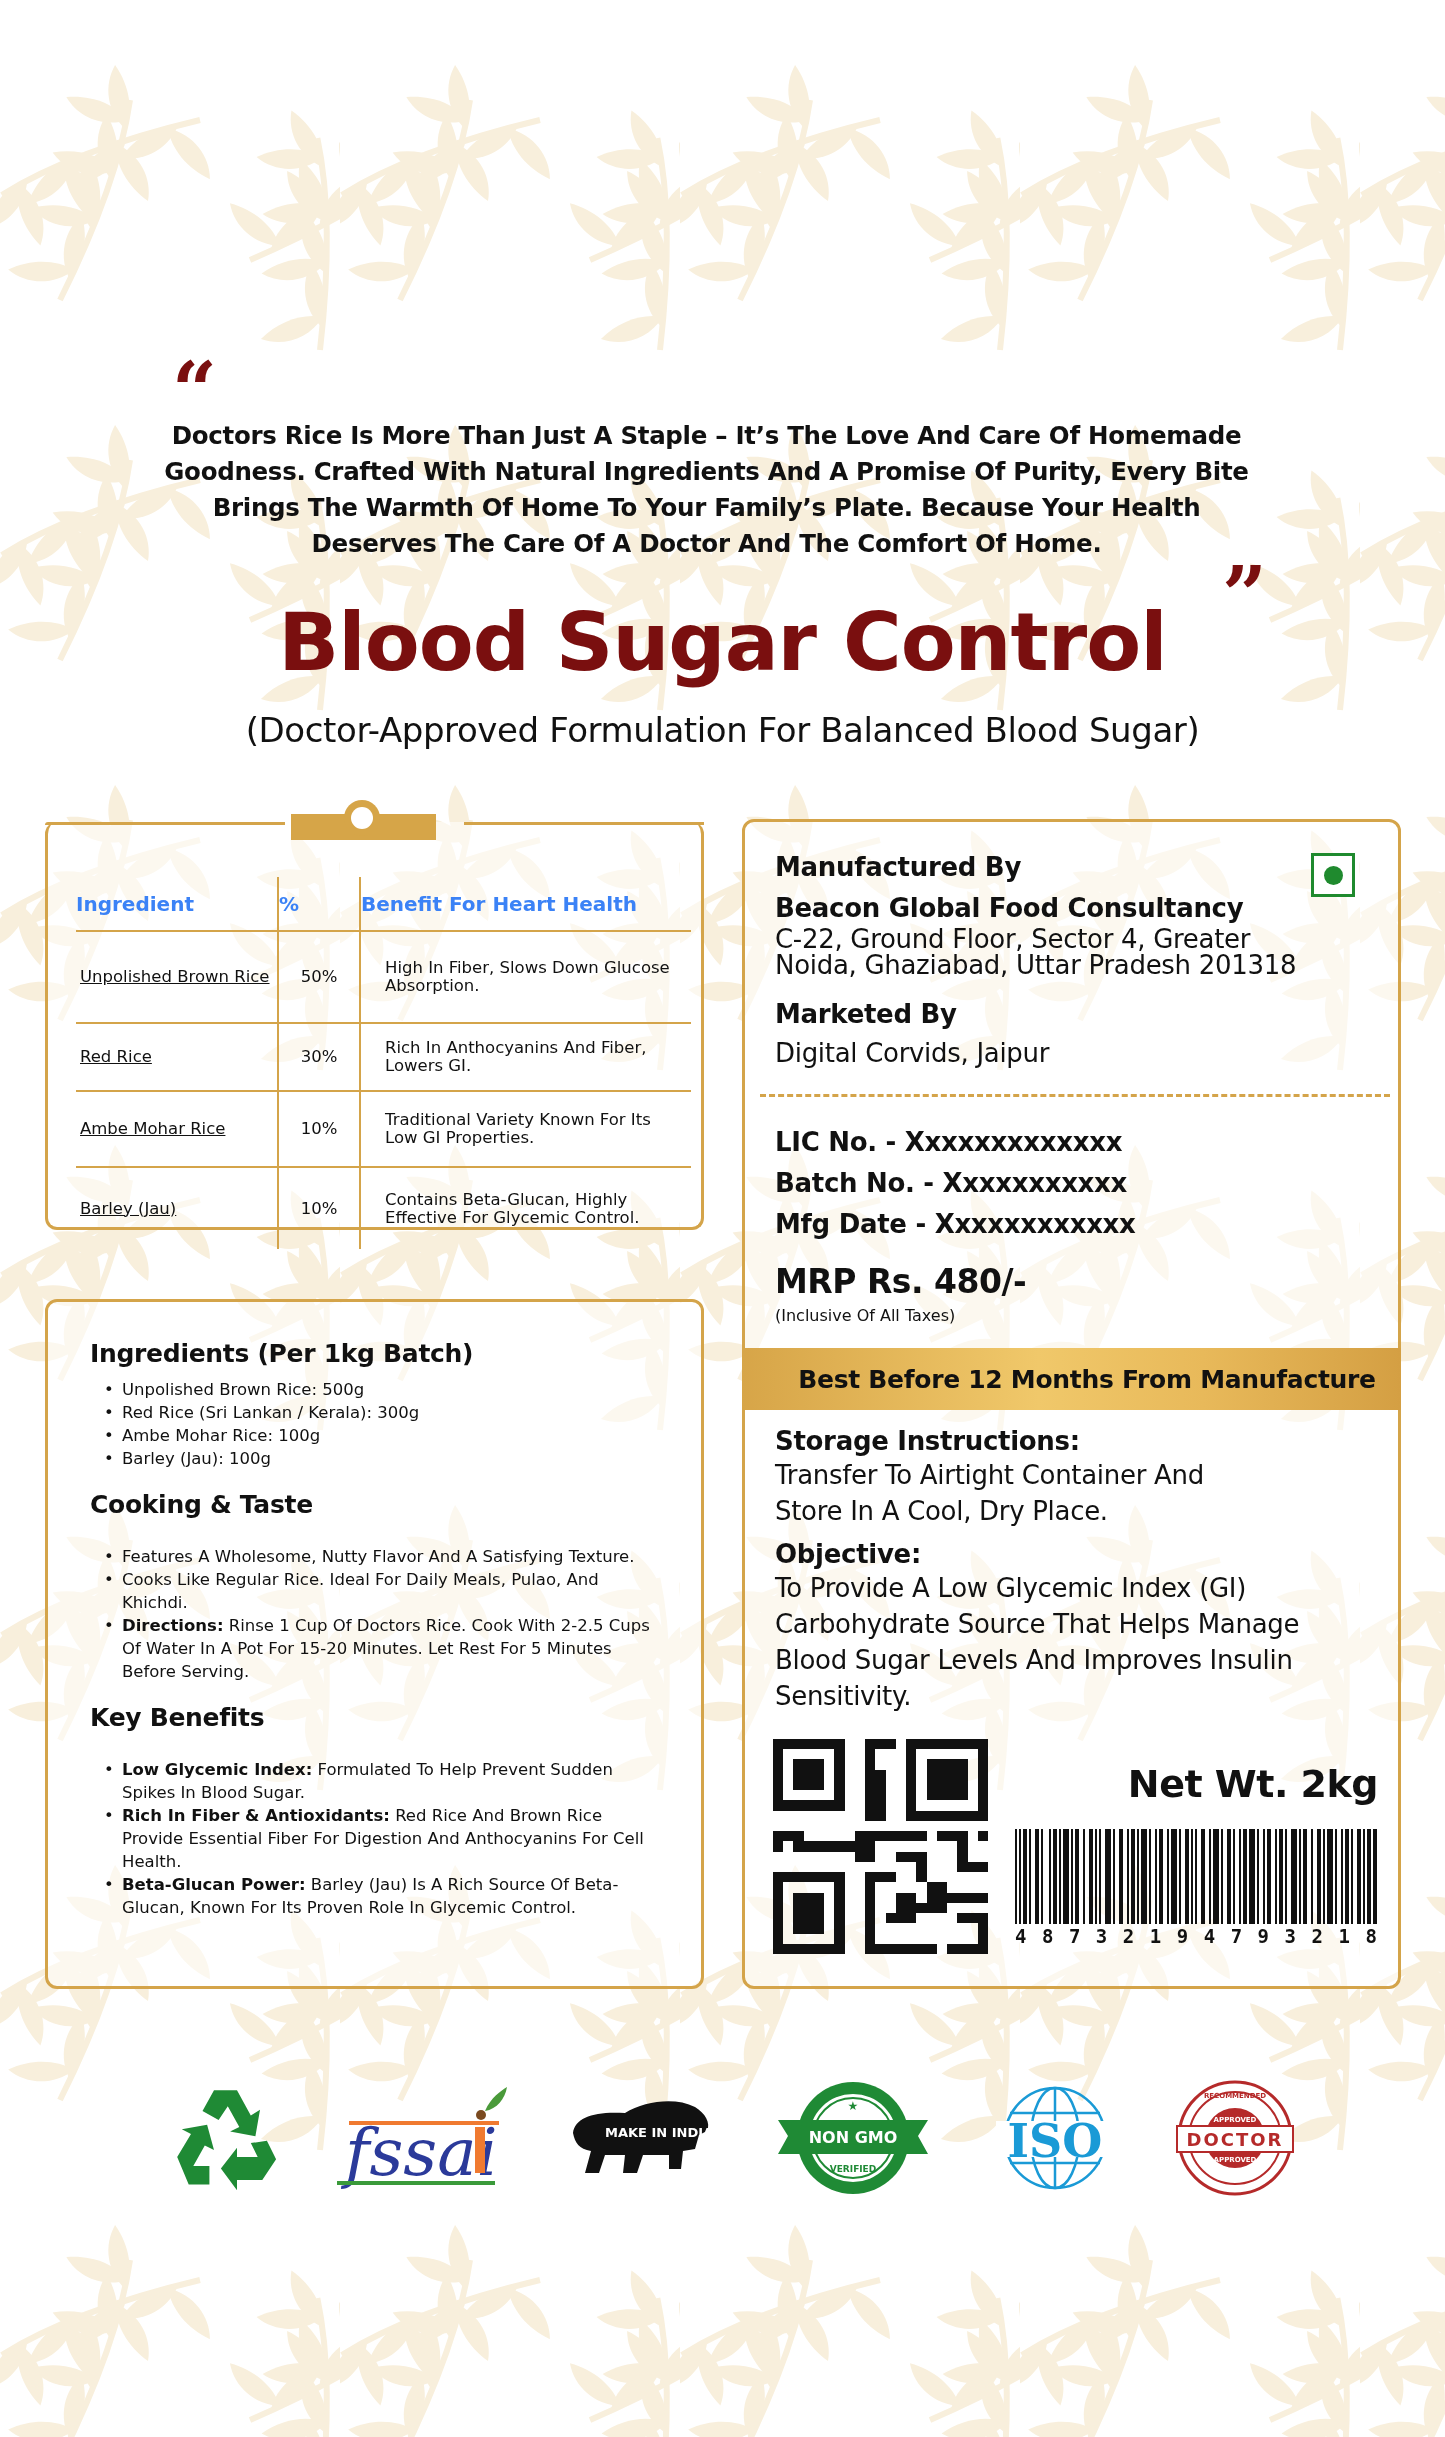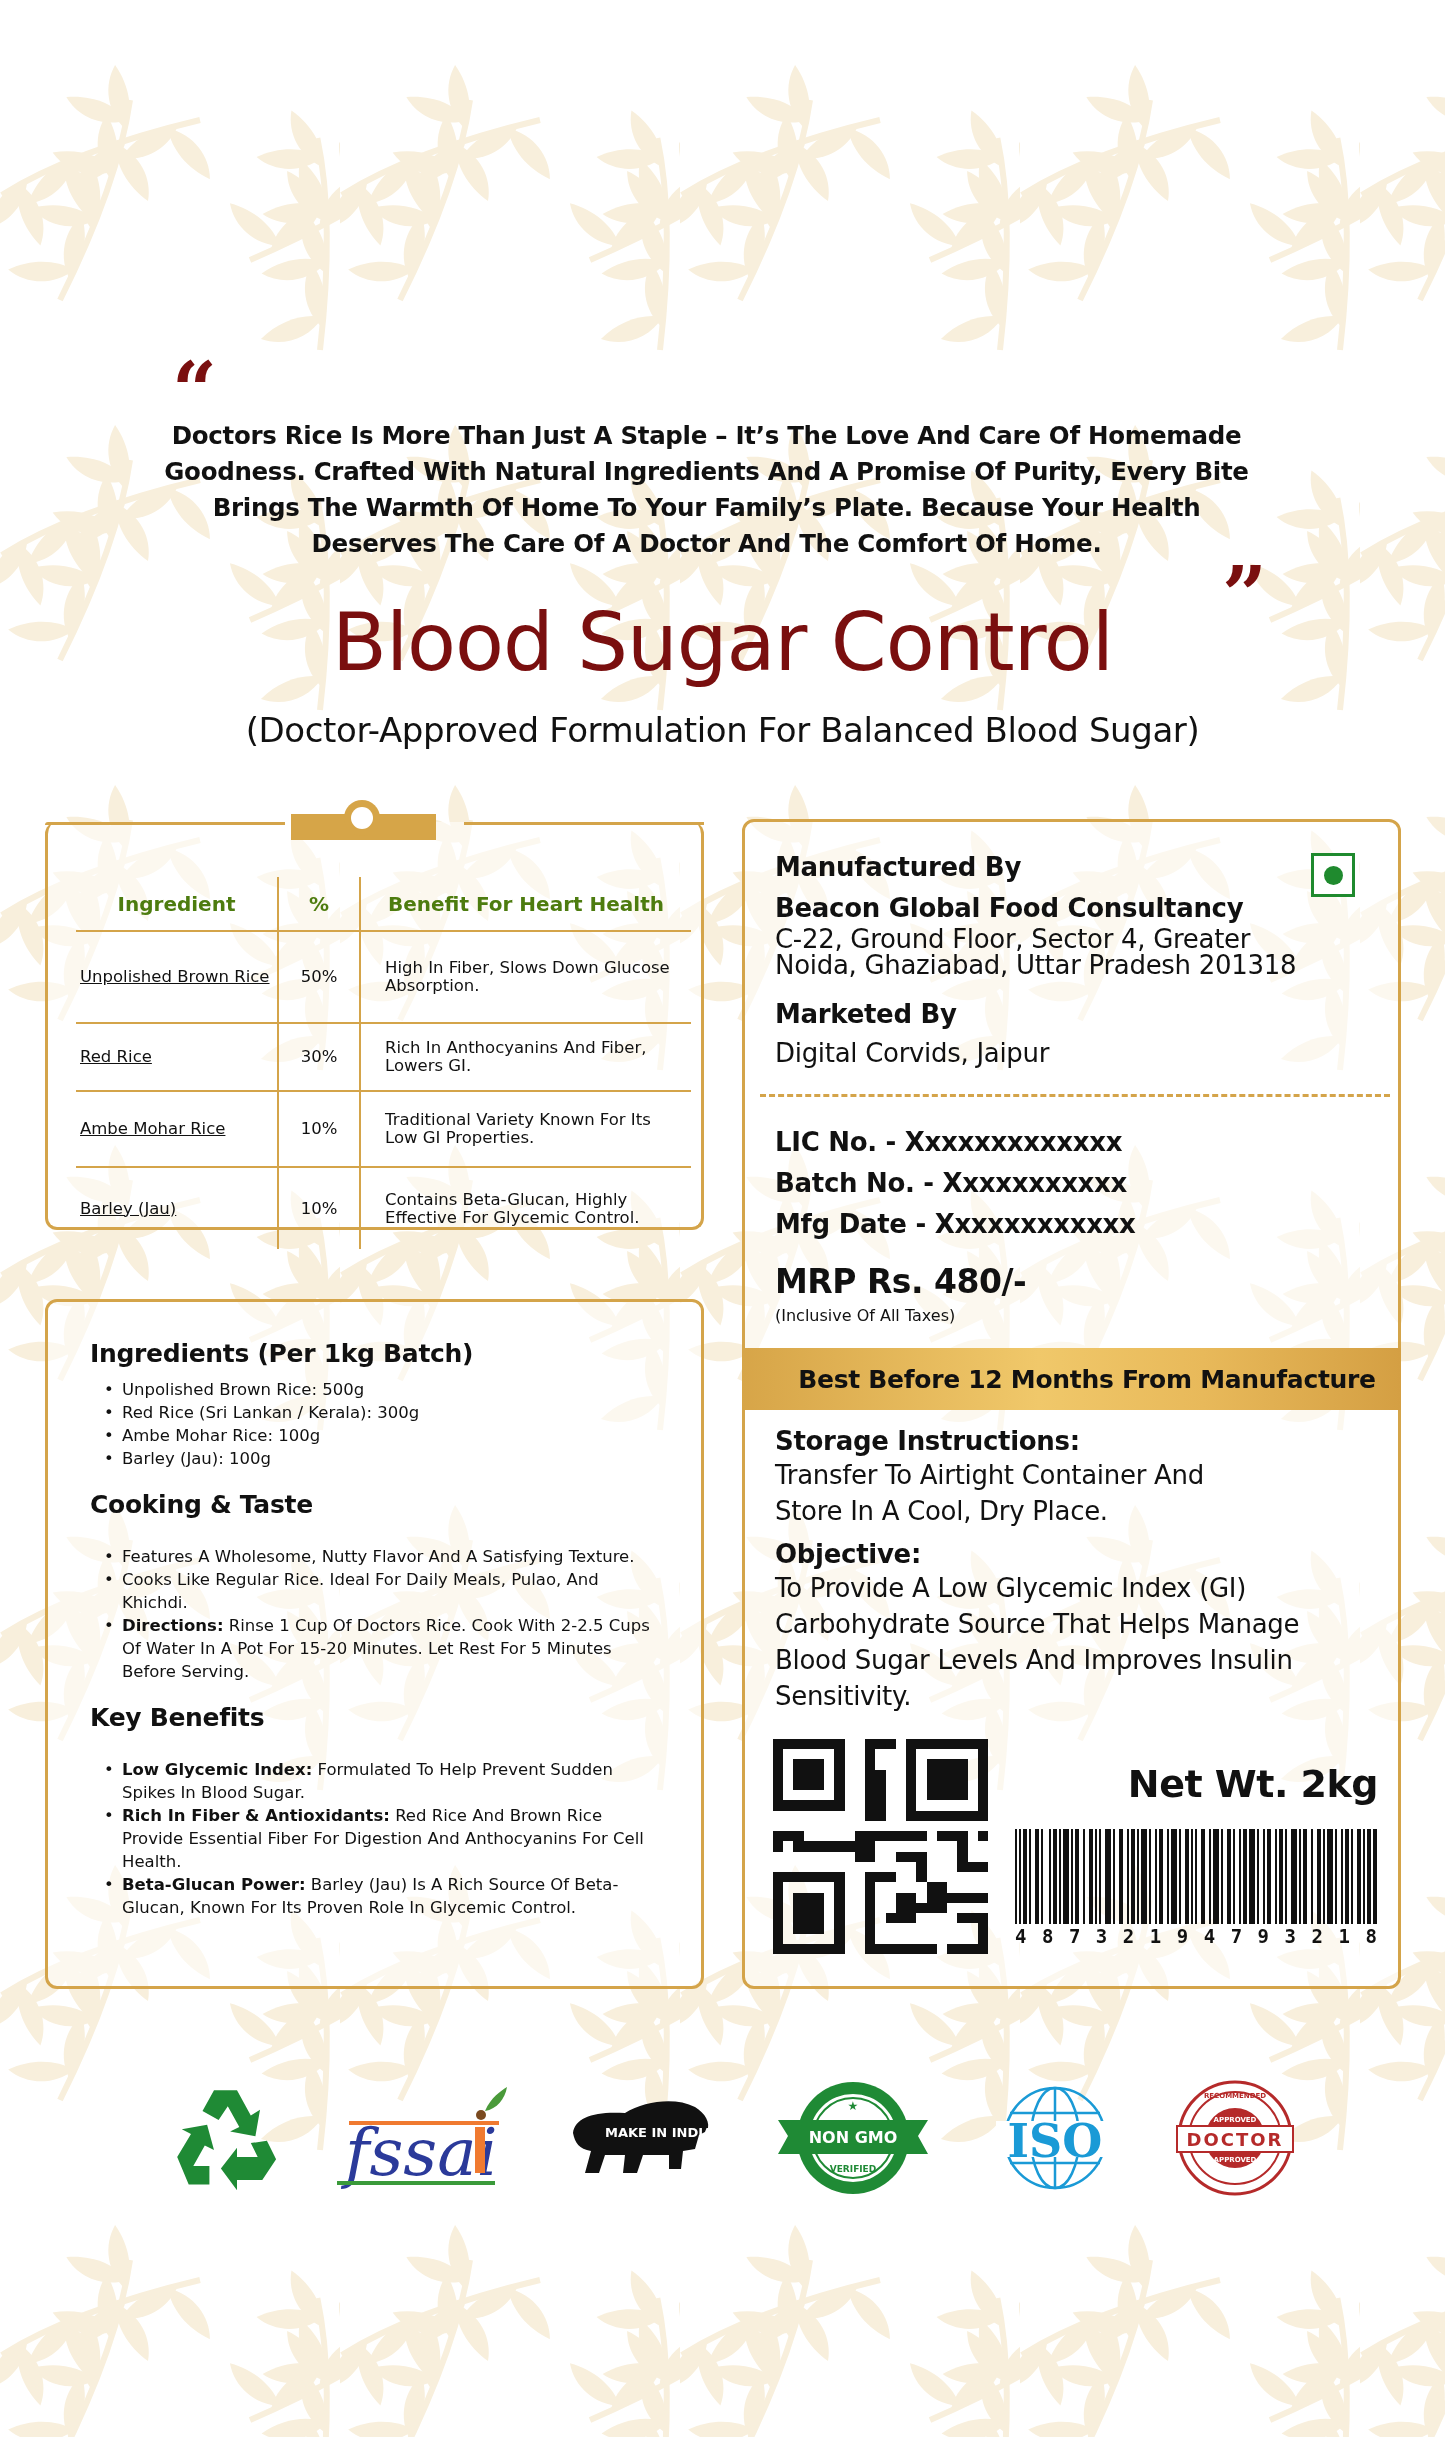--- a/index.html
+++ b/index.html
@@ -33,21 +33,21 @@
     font-size: 24.5px;
     line-height: 36px;
     font-weight: bold;
     letter-spacing: -0.3px;
   }
 
   .title {
     left: 0; top: 596px; width: 1445px;
     text-align: center;
     font-size: 80px;
-    font-weight: normal;
+    font-weight: bold;
     color: #7a0f0f;
     letter-spacing: -1px;
   }
   .subtitle {
     left: 0; top: 710px; width: 1445px;
     text-align: center;
     font-size: 34px;
     color: #111;
     letter-spacing: -0.4px;
   }
@@ -73,21 +73,21 @@
   }
   .tab-hole::after {
     content: ""; position: absolute; left: 7px; top: 7px; width: 22px; height: 22px;
     border-radius: 50%; background: #fff;
   }
   .ing-table {
     position: absolute; left: 28px; top: 55px; width: 615px;
     border-collapse: collapse;
   }
   .ing-table th {
-    color: #4d7c0f; font-size: 20px; font-weight: bold; text-align: center;
+    color: #3b82f6; font-size: 20px; font-weight: bold; text-align: left;
     height: 54px; border-bottom: 2px solid #d4a44a;
   }
   .ing-table td {
     font-size: 16.5px; line-height: 18px; vertical-align: middle;
     border-bottom: 2px solid #d4a44a; padding: 6px 4px;
   }
   .ing-table tr:last-child td { border-bottom: none; }
   .ing-table td.c1 { width: 202px; padding-left: 4px; text-decoration: underline; }
   .ing-table td.c2 { width: 82px; text-align: center; border-left: 2px solid #d4a44a; border-right: 2px solid #d4a44a; }
   .ing-table td.c3 { padding-left: 24px; }

